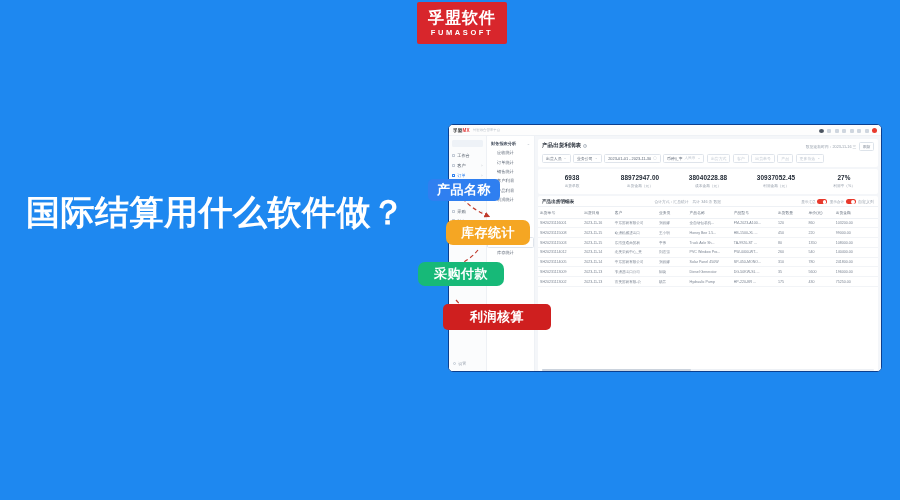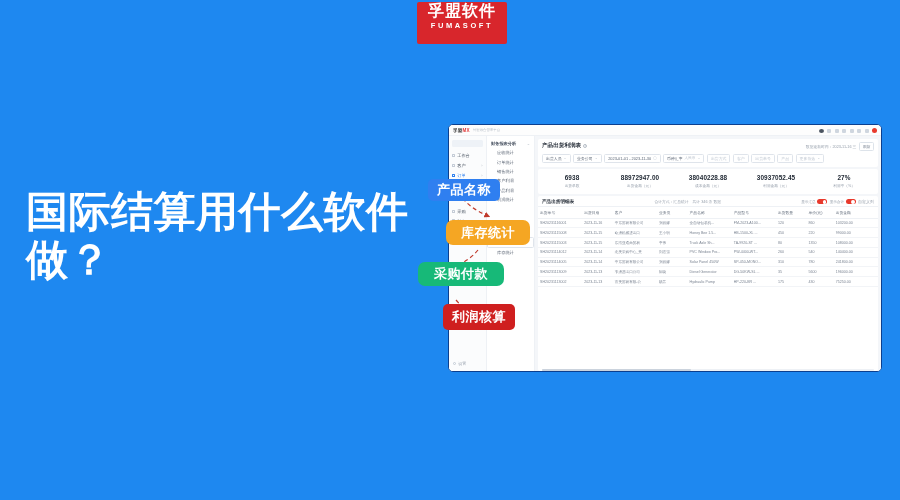--- a/index.html
+++ b/index.html
@@ -11,21 +11,21 @@
     position: relative;
   }
 
   
   #brand-logo {
     position: absolute;
     left: 417px; top: 2px;
     width: 90px; height: 42px;
     background: #d8262c;
     display: flex; flex-direction: column;
-    align-items: center; 
+    align-items: center; justify-content: center;
     border-radius: 2px;
   }
   #brand-logo .cn {
     color: #ffffff;
     font-size: 16px;
     font-weight: bold;
     letter-spacing: 1px;
     line-height: 18px;
   }
   #brand-logo .en {
@@ -36,21 +36,21 @@
     line-height: 10px;
     margin-top: 1px;
   }
 
   
   #headline {
     position: absolute;
     left: 26px; top: 188px;
     width: 420px;
     color: #ffffff;
-    font-size: 42px;
+    font-size: 34px;
     font-weight: bold;
     line-height: 48px;
     letter-spacing: 0.5px;
   }
 
   
   #app-window {
     position: absolute;
     left: 448px; top: 124px;
     width: 434px; height: 248px;
@@ -176,21 +176,21 @@
     font-size: 13px;
     font-weight: bold;
     border-radius: 5px;
     display: flex; align-items: center; justify-content: center;
     letter-spacing: .5px;
     white-space: nowrap;
   }
   #badge-sales   { left: 428px; top: 179px; width: 72px; height: 22px; background: #2f7ff0; }
   #badge-purchase{ left: 446px; top: 220px; width: 84px; height: 25px; background: #f5a623; border-radius: 7px; }
   #badge-expense { left: 418px; top: 262px; width: 86px; height: 24px; background: #17b978; border-radius: 7px; }
-  #badge-profit  { left: 443px; top: 304px; width: 72px; height: 26px; background: #cf1f1f; border-radius: 5px; }
+  #badge-profit  { left: 443px; top: 304px; width: 108px; height: 26px; background: #cf1f1f; border-radius: 5px; }
 
   #arrows { position: absolute; left: 448px; top: 124px; width: 140px; height: 250px; pointer-events: none; }
 </style>
 </head>
 <body>
 
 <div id="brand-logo">
   <div class="cn">孚盟软件</div>
   <div class="en">FUMASOFT</div>
 </div>

